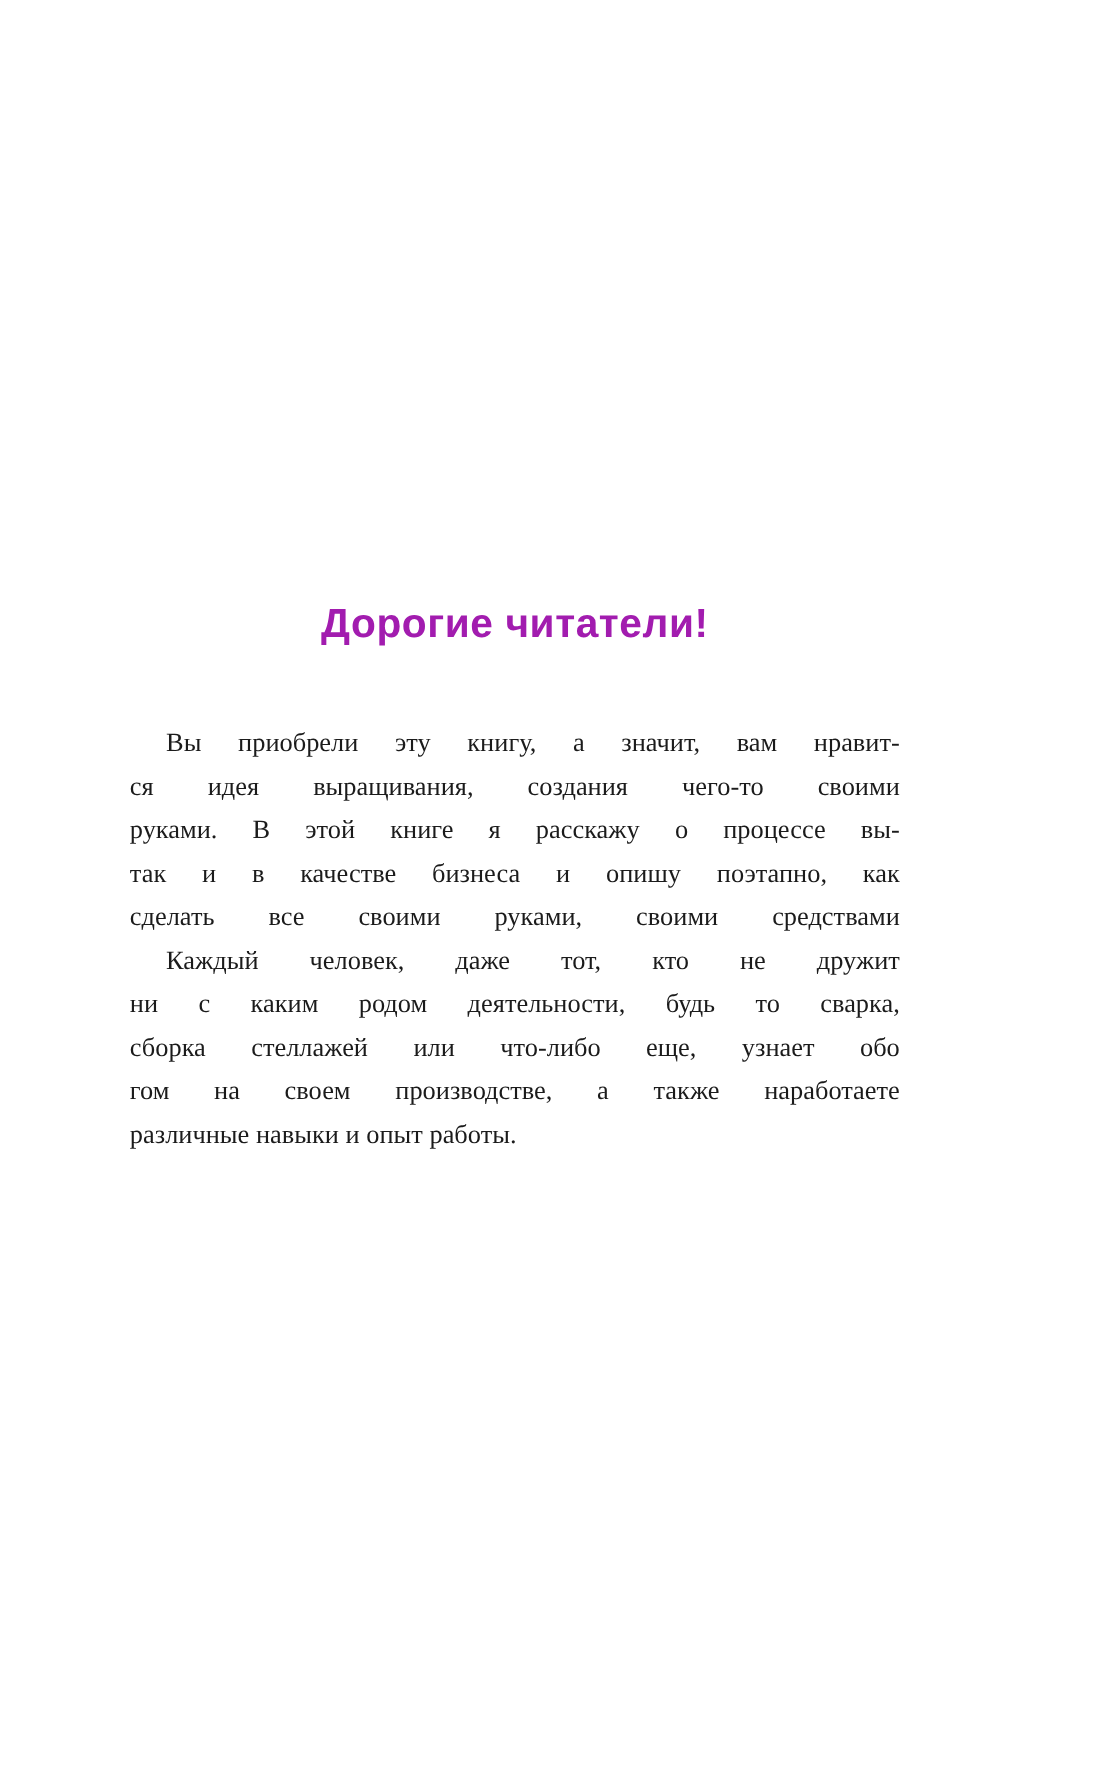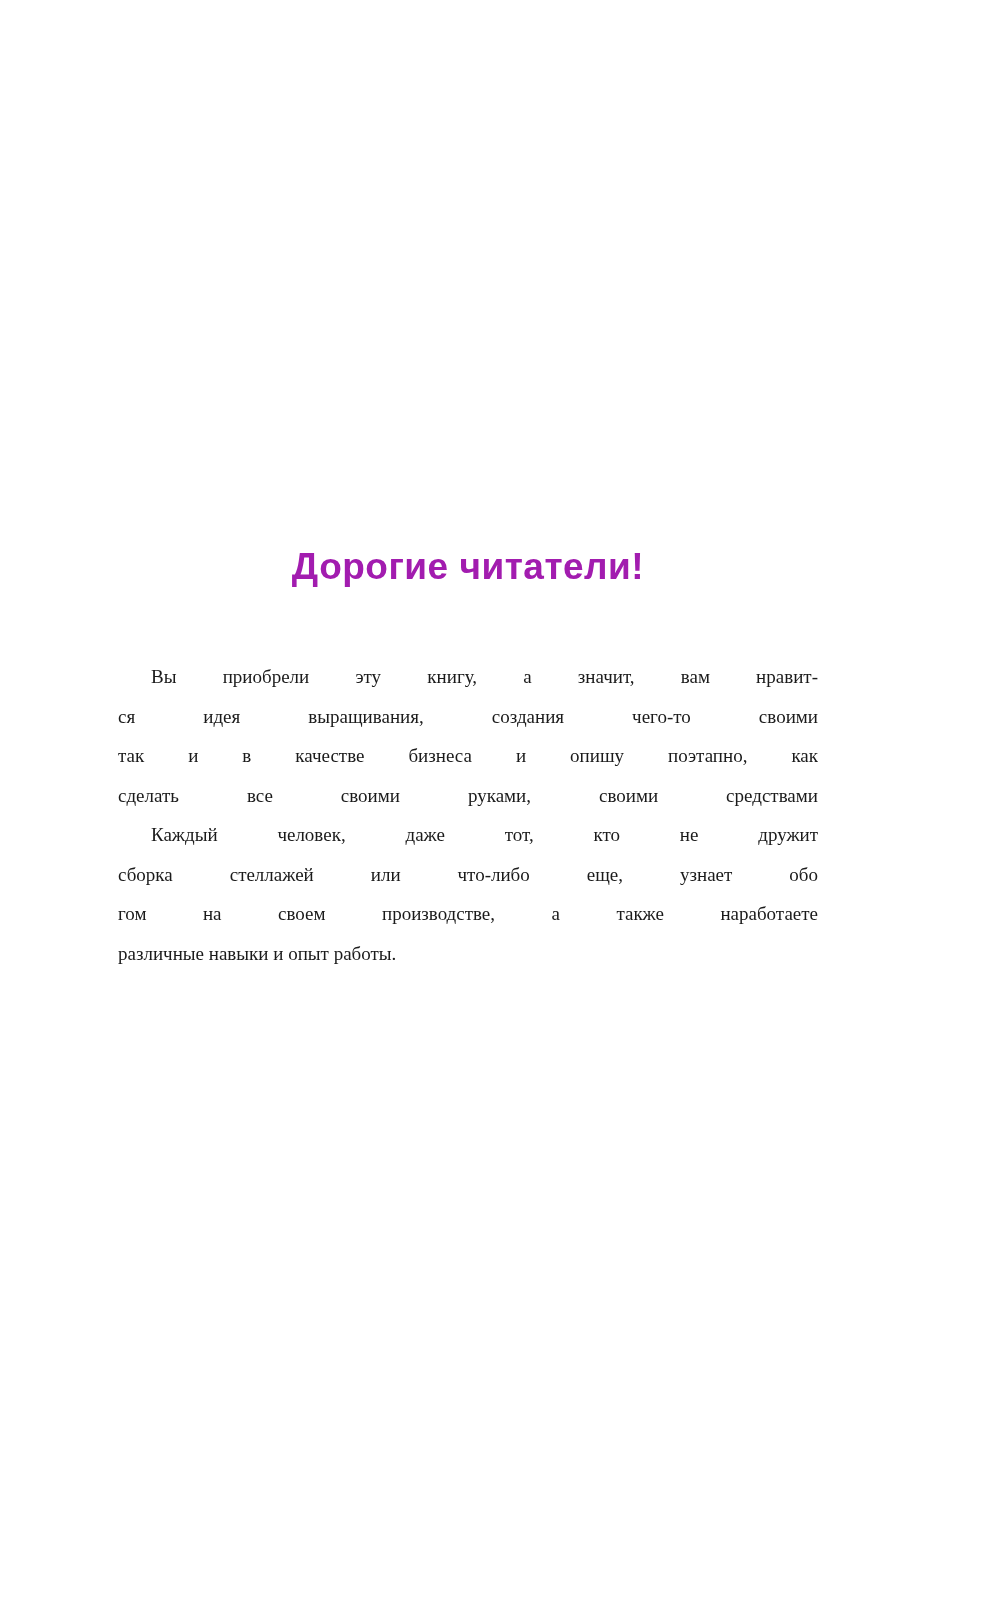--- a/index.html
+++ b/index.html
@@ -31,21 +31,21 @@
     font-size: 37px;
     letter-spacing: 0.5px;
     color: #a21caf;
   }
   .text-block {
     position: absolute;
     top: 657px;
     left: 118px;
     width: 700px;
     font-family: "Liberation Serif", serif;
-    font-size: 19px;
+    font-size: 24px;
     line-height: 39.5px;
     color: #1b1b1b;
   }
   .paragraph {
     margin: 0;
   }
   .line {
     text-align: justify;
     text-align-last: justify;
   }
@@ -59,23 +59,25 @@
 </style>
 </head>
 <body>
 
 <div class="page">
   <h1 class="title">Дорогие читатели!</h1>
   <div class="text-block" id="text-block">
       <div class="paragraph">
         <div class="line first">Вы приобрели эту книгу, а значит, вам нравит-</div>
         <div class="line">ся идея выращивания, создания чего-то своими</div>
+        <div class="line">руками. В этой книге я расскажу о процессе вы-</div>
         <div class="line">так и в качестве бизнеса и опишу поэтапно, как</div>
         <div class="line">сделать все своими руками, своими средствами</div>
       </div>
       <div class="paragraph">
         <div class="line first">Каждый человек, даже тот, кто не дружит</div>
+        <div class="line">ни с каким родом деятельности, будь то сварка,</div>
         <div class="line">сборка стеллажей или что-либо еще, узнает обо</div>
         <div class="line">гом на своем производстве, а также наработаете</div>
         <div class="line last">различные навыки и опыт работы.</div>
       </div>
     </div>
 </div>
 
 </body></html>

